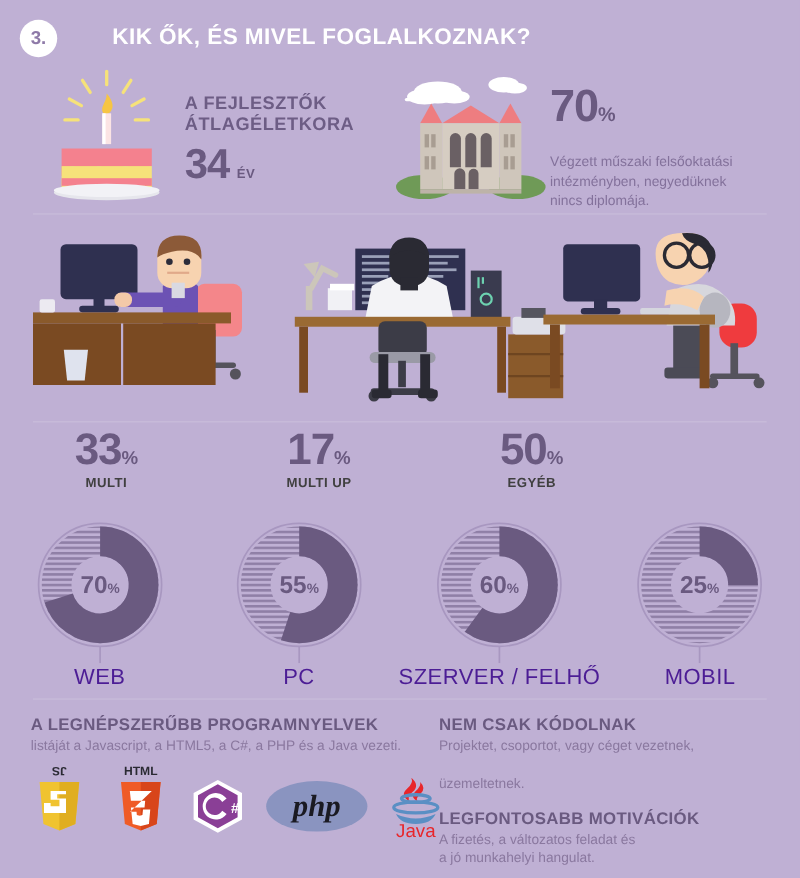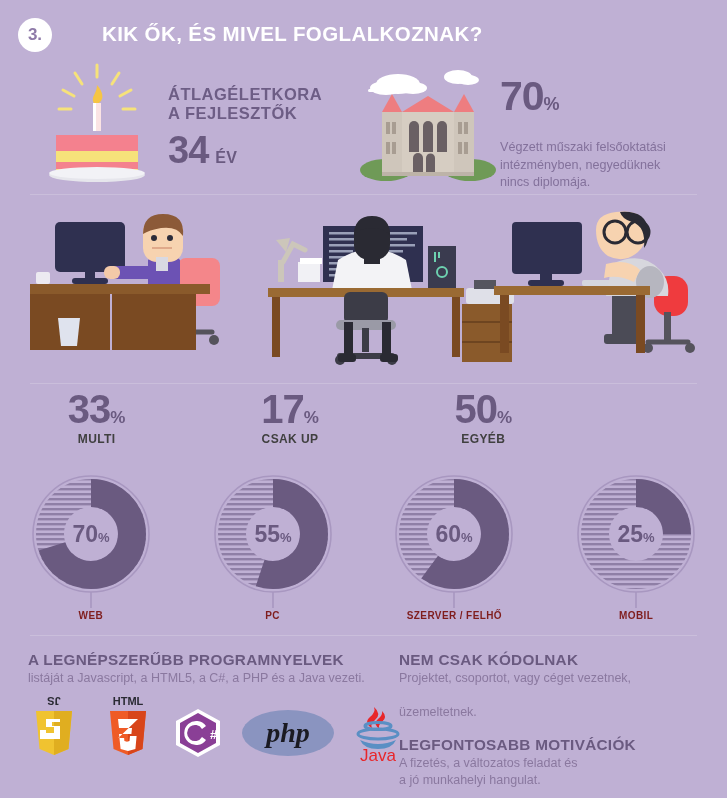--- a/index.html
+++ b/index.html
@@ -26,21 +26,21 @@
     letter-spacing:.4px;white-space:nowrap;margin-left:24px;
   }
 
   
   .row1{position:absolute;left:0;top:58px;width:727px;height:136px;}
   .cake-wrap{position:absolute;left:42px;top:5px;width:110px;height:120px;}
   .age-txt{position:absolute;left:168px;top:27px;}
   .age-l1{color:#6d5d85;font-size:16.5px;font-weight:bold;letter-spacing:.5px;line-height:19px;}
   .age-num{margin-top:8px;display:flex;align-items:baseline;}
   .age-num .n{color:#6a5a80;font-size:38px;font-weight:bold;line-height:38px;letter-spacing:-1px;}
-  .age-num .u{color:#6a5a80;font-size:16px;font-weight:bold;margin-left:7px;letter-spacing:.4px;}
+  .age-num .u{color:#6a5a80;font-size:12px;font-weight:bold;margin-left:7px;letter-spacing:.4px;}
 
   .bld-wrap{position:absolute;left:358px;top:8px;width:140px;height:118px;}
   .pct70{position:absolute;left:500px;top:18px;}
   .pct70 .big{color:#6a5a80;font-size:41px;font-weight:bold;line-height:41px;letter-spacing:-1px;display:inline-block;}
   .pct70 .sml{color:#6a5a80;font-size:18px;font-weight:bold;display:inline-block;}
   .pct70 p{margin:22px 0 0 0;color:#83719b;font-size:12.6px;line-height:17.5px;max-width:210px;}
 
   
   .desks{position:absolute;left:0;top:200px;width:727px;height:180px;}
 
@@ -49,21 +49,21 @@
   .pcell{flex:1;text-align:center;}
   .pcell .v{display:inline-block;}
   .pcell .v .n{color:#6a5a80;font-size:40px;font-weight:bold;letter-spacing:-1px;line-height:42px;}
   .pcell .v .s{color:#6a5a80;font-size:17px;font-weight:bold;}
   .pcell .lbl{margin-top:2px;color:#404040;font-size:12px;font-weight:bold;letter-spacing:.4px;}
 
   
   .donuts{position:absolute;left:0;top:468px;width:727px;height:160px;display:flex;}
   .dcell{flex:1;display:flex;flex-direction:column;align-items:center;}
   .dcell svg{display:block;}
-  .dlabel{margin-top:2px;color:#7f1d1d;font-size:10px;font-weight:bold;letter-spacing:.4px;white-space:nowrap;}
+  .dlabel{margin-top:2px;color:#4c1d95;font-size:20px;font-weight:normal;letter-spacing:.4px;white-space:nowrap;}
 
   
   .bottom{position:absolute;left:0;top:645px;width:727px;height:153px;}
   .bleft{position:absolute;left:28px;top:5px;width:390px;}
   .bright{position:absolute;left:399px;top:5px;width:300px;}
   .bhead{color:#6a5a80;font-size:15.3px;font-weight:bold;letter-spacing:.3px;line-height:19px;}
   .bbody{color:#8a789f;font-size:12.5px;line-height:17px;margin-top:1px;}
   .bright .blk2{margin-top:14px;}
 
   .logos{position:absolute;left:26px;top:48px;width:390px;height:70px;}
@@ -105,22 +105,22 @@
         <rect x="14" y="88" width="82" height="18" fill="#f6e27a"></rect>
         <rect x="14" y="99" width="82" height="7" fill="#f4818e"></rect>
         <rect x="14" y="106" width="82" height="4" fill="#f6e27a"></rect>
 
         <ellipse cx="55" cy="112" rx="48" ry="7" fill="#e6e6ec"></ellipse>
         <ellipse cx="55" cy="110" rx="48" ry="6" fill="#f2f2f6"></ellipse>
       </svg>
     </div>
 
     <div class="age-txt">
+      <div class="age-l1">A FEJLESZTŐK</div>
       <div class="age-l1">ÁTLAGÉLETKORA</div>
-      <div class="age-l1">A FEJLESZTŐK</div>
       <div class="age-num">
         <span class="n">34</span>
         <span class="u">ÉV</span>
       </div>
     </div>
 
     <div class="bld-wrap">
       <svg width="140" height="118" viewBox="0 0 140 118">
 
         <g fill="#ffffff">
@@ -314,21 +314,21 @@
 
   <div class="divider" style="top:383px;"></div>
 
   <div class="pcts">
     <div class="pcell">
       <div class="v"><span class="n">33</span><span class="s">%</span></div>
       <div class="lbl">MULTI</div>
     </div>
     <div class="pcell">
       <div class="v"><span class="n">17</span><span class="s">%</span></div>
-      <div class="lbl">CSAK UP</div>
+      <div class="lbl">MULTI UP</div>
     </div>
     <div class="pcell">
       <div class="v"><span class="n">50</span><span class="s">%</span></div>
       <div class="lbl">EGYÉB</div>
     </div>
   </div>
 
   <div class="donuts">
 
     <div class="dcell">

